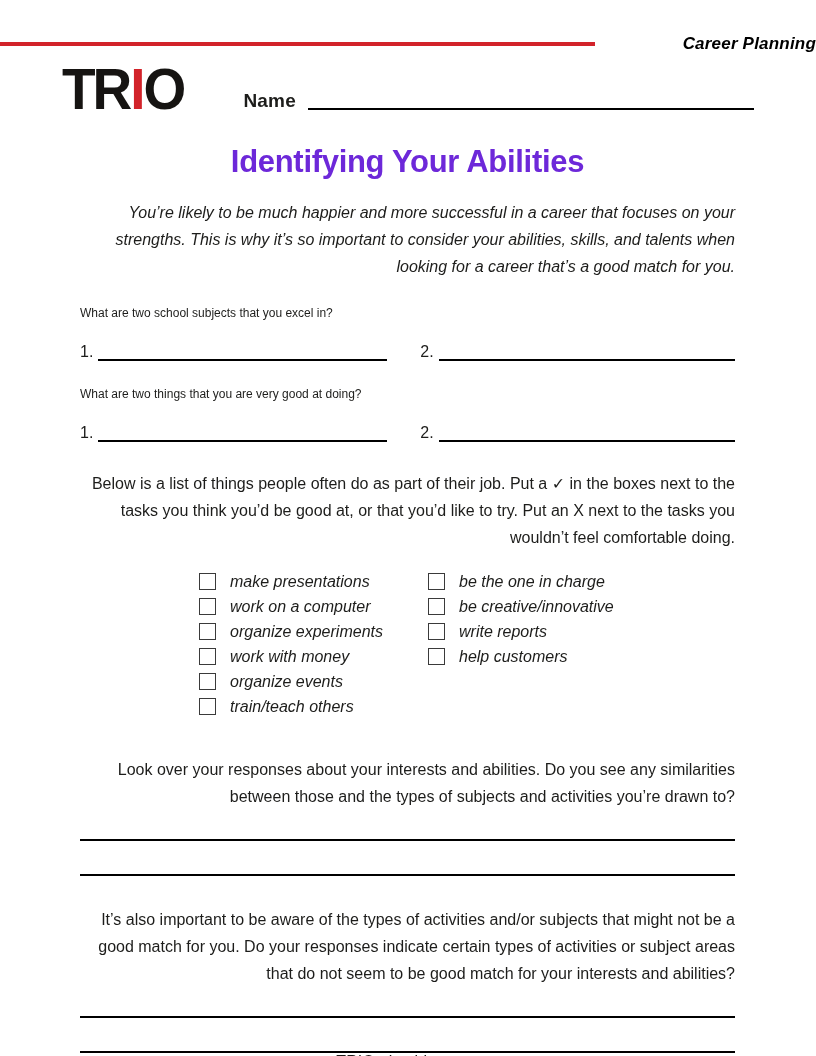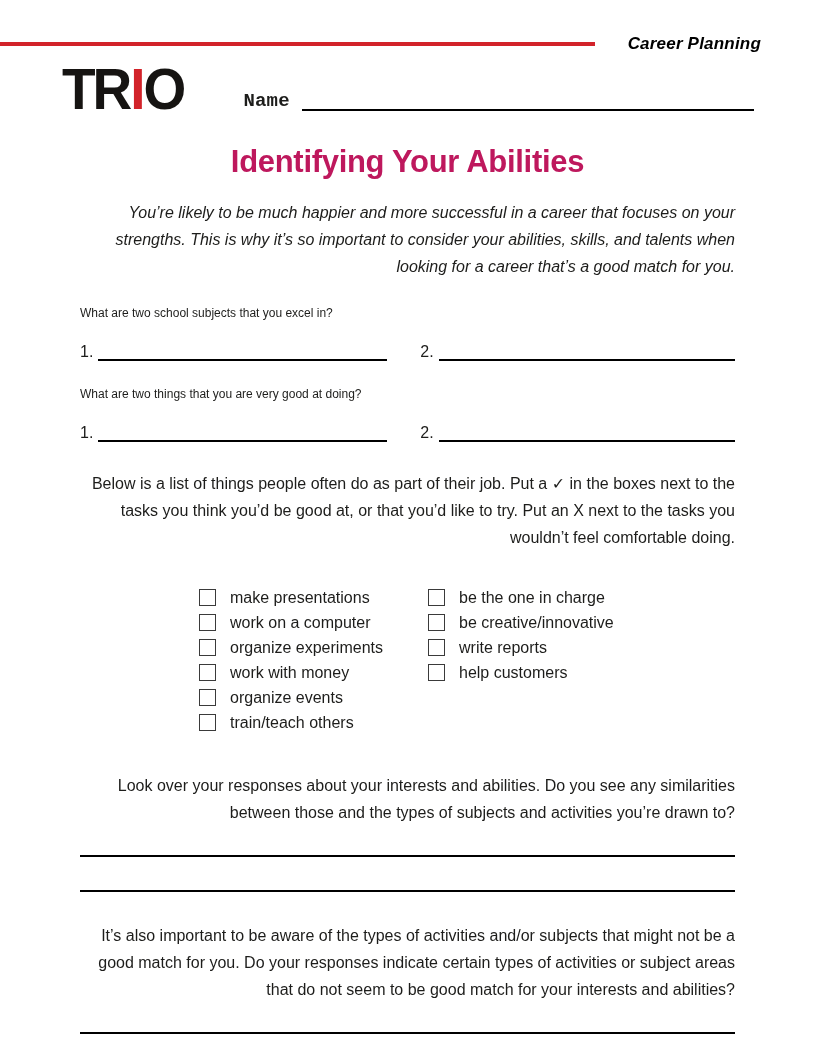--- a/index.html
+++ b/index.html
@@ -31,21 +31,21 @@
     margin-right: 27px;
   }
   .header-label {
     font-size: 17px;
     font-weight: bold;
     font-style: italic;
     color: #000000;
     white-space: nowrap;
     letter-spacing: 0.2px;
   }
-  .header-row { padding-right: 55px; justify-content: space-between; }
+  .header-row { justify-content: space-between; }
 
   .content { padding: 0 81px 0 80px; display: flex; flex-direction: column; flex: 1; }
 
   
   .name-row {
     margin: 12px -19px 14px -18px;
     display: flex;
     align-items: flex-end;
   }
   .trio-logo {
@@ -54,41 +54,40 @@
     line-height: 48px;
     letter-spacing: -3px;
     color: #161412;
     transform: scaleY(1.04);
     transform-origin: bottom left;
   }
   .trio-logo .red-i { color: #d2232a; padding: 0 1px; }
   .name-field {
     flex: 1;
     display: flex;
-    align-items: center;
+    align-items: flex-start;
     margin-left: 60px;
     padding-bottom: 2px;
-    font-family: Liberation Mono, monospace;
   }
   .name-label { font-size: 19px; font-weight: bold; letter-spacing: 0.2px; }
   .name-line {
     flex: 1;
     margin-left: 12px;
     border-bottom: 2px solid #000000;
     height: 20px;
   }
 
   
   .page-title {
     margin-top: 16px;
     text-align: center;
     font-size: 31px;
     font-weight: bold;
     letter-spacing: -0.3px;
-    color: #be185d;
+    color: #6d28d9;
   }
 
   
   .body-par { font-size: 16px; line-height: 27px; text-align: right; }
   .intro { margin-top: 19px; font-style: italic; }
 
   .q-prompt { margin-top: 26px; font-size: 12px; }
 
   .answer-row {
     margin-top: 19px;
@@ -98,23 +97,24 @@
   }
   .answer-num { font-size: 16px; padding-right: 5px; }
   .answer-line { border-bottom: 2px solid #000000; height: 20px; }
   .answer-line.first { width: 289px; margin-right: 33px; }
   .answer-line.second { flex: 1; }
 
   .instructions { margin-top: 28px; }
 
   
   .checklist {
-    margin-top: 34px;
+    margin-top: 18px;
     margin-left: 119px;
     display: flex;
+    font-style: italic;
   }
   .check-col { display: flex; flex-direction: column; }
   .check-col.left { width: 229px; }
   .check-item {
     display: flex;
     align-items: center;
     height: 25px;
   }
   .checkbox {
     width: 17px;

